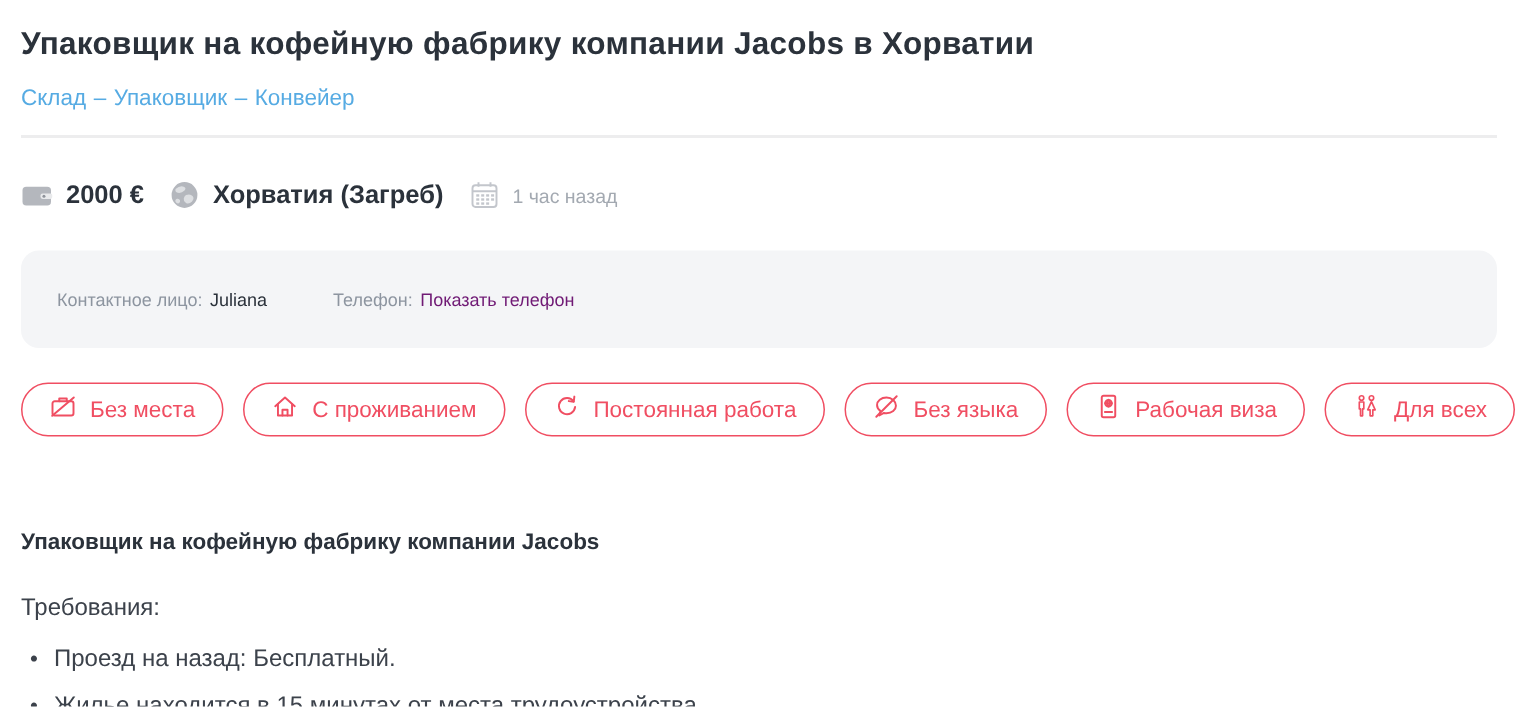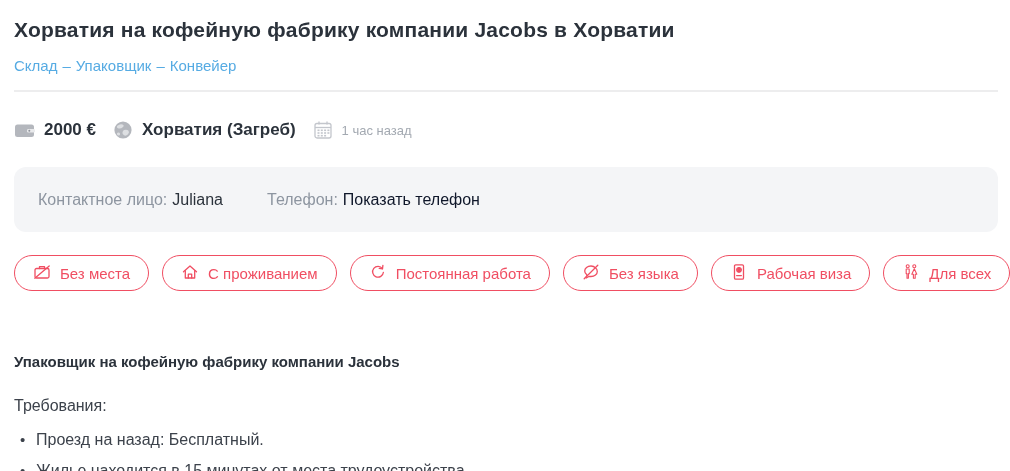--- a/index.html
+++ b/index.html
@@ -54,25 +54,25 @@
   
   .contact-box {
     margin-top: 25px;
     height: 65px;
     background: #f4f5f7;
     border-radius: 12px;
     display: flex;
     align-items: center;
     padding: 0 24px;
     gap: 44px;
-    font-size: 16px;
+    font-size: 12px;
   }
   .contact-label { color: #8d95a0; }
   .contact-name { color: #2b323b; margin-left: 5px; }
-  .contact-phone-link { color: #0f172a; text-decoration: none; margin-left: 5px; cursor: pointer; }
+  .contact-phone-link { color: #701a75; text-decoration: none; margin-left: 5px; cursor: pointer; }
   .contact-group { display: flex; align-items: center; }
 
   
   .badges-row {
     margin-top: 23px;
     display: flex;
     gap: 13px;
   }
   .badge {
     display: inline-flex;
@@ -123,21 +123,21 @@
     top: 0;
     font-size: 15px;
     color: #3c424b;
   }
 </style>
 </head>
 <body>
 
 <div class="container">
 
-  <h1 class="job-title">Хорватия на кофейную фабрику компании Jacobs в Хорватии</h1>
+  <h1 class="job-title">Упаковщик на кофейную фабрику компании Jacobs в Хорватии</h1>
 
   <div class="breadcrumbs">
     <a href="#">Склад</a><span class="crumb-sep">–</span><a href="#">Упаковщик</a><span class="crumb-sep">–</span><a href="#">Конвейер</a>
   </div>
 
   <hr class="divider">
 
   <div class="meta-row">
     <div class="meta-item">
       <span class="meta-icon">

